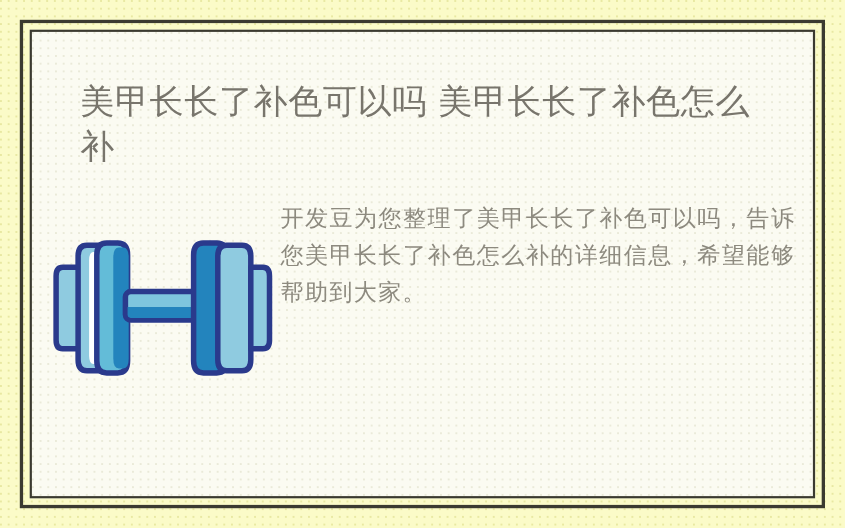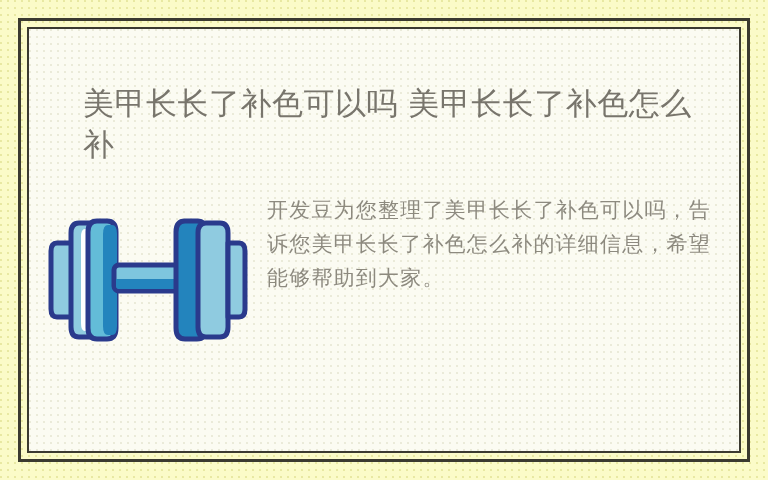--- a/index.html
+++ b/index.html
@@ -54,21 +54,21 @@
     background-size: 7px 7px;
     overflow: hidden;
   }
 
   
   .title {
     position: absolute;
     left: 38px;
     top: 38px;
     width: 640px;
-    margin: 16px;
+    margin: 6px;
     font-family: "DejaVu Sans", "Liberation Sans", sans-serif;
     font-size: 31px;
     font-weight: 400;
     line-height: 1.32;
     letter-spacing: 0.5px;
     color: #78756c;
     white-space: pre-wrap;
   }
 
   
@@ -90,21 +90,21 @@
     display: flex;
     justify-content: center;
   }
 
   .illustration svg {
     display: block;
   }
 
   .body-text {
     flex: 1 1 auto;
-    margin: 12px;
+    margin: 0;
     padding-right: 20px;
     font-family: "DejaVu Serif", "Liberation Serif", serif;
     font-size: 21px;
     font-weight: 400;
     line-height: 1.62;
     letter-spacing: 1.2px;
     color: #8d8a7f;
     text-align: justify;
     text-justify: inter-ideograph;
   }

